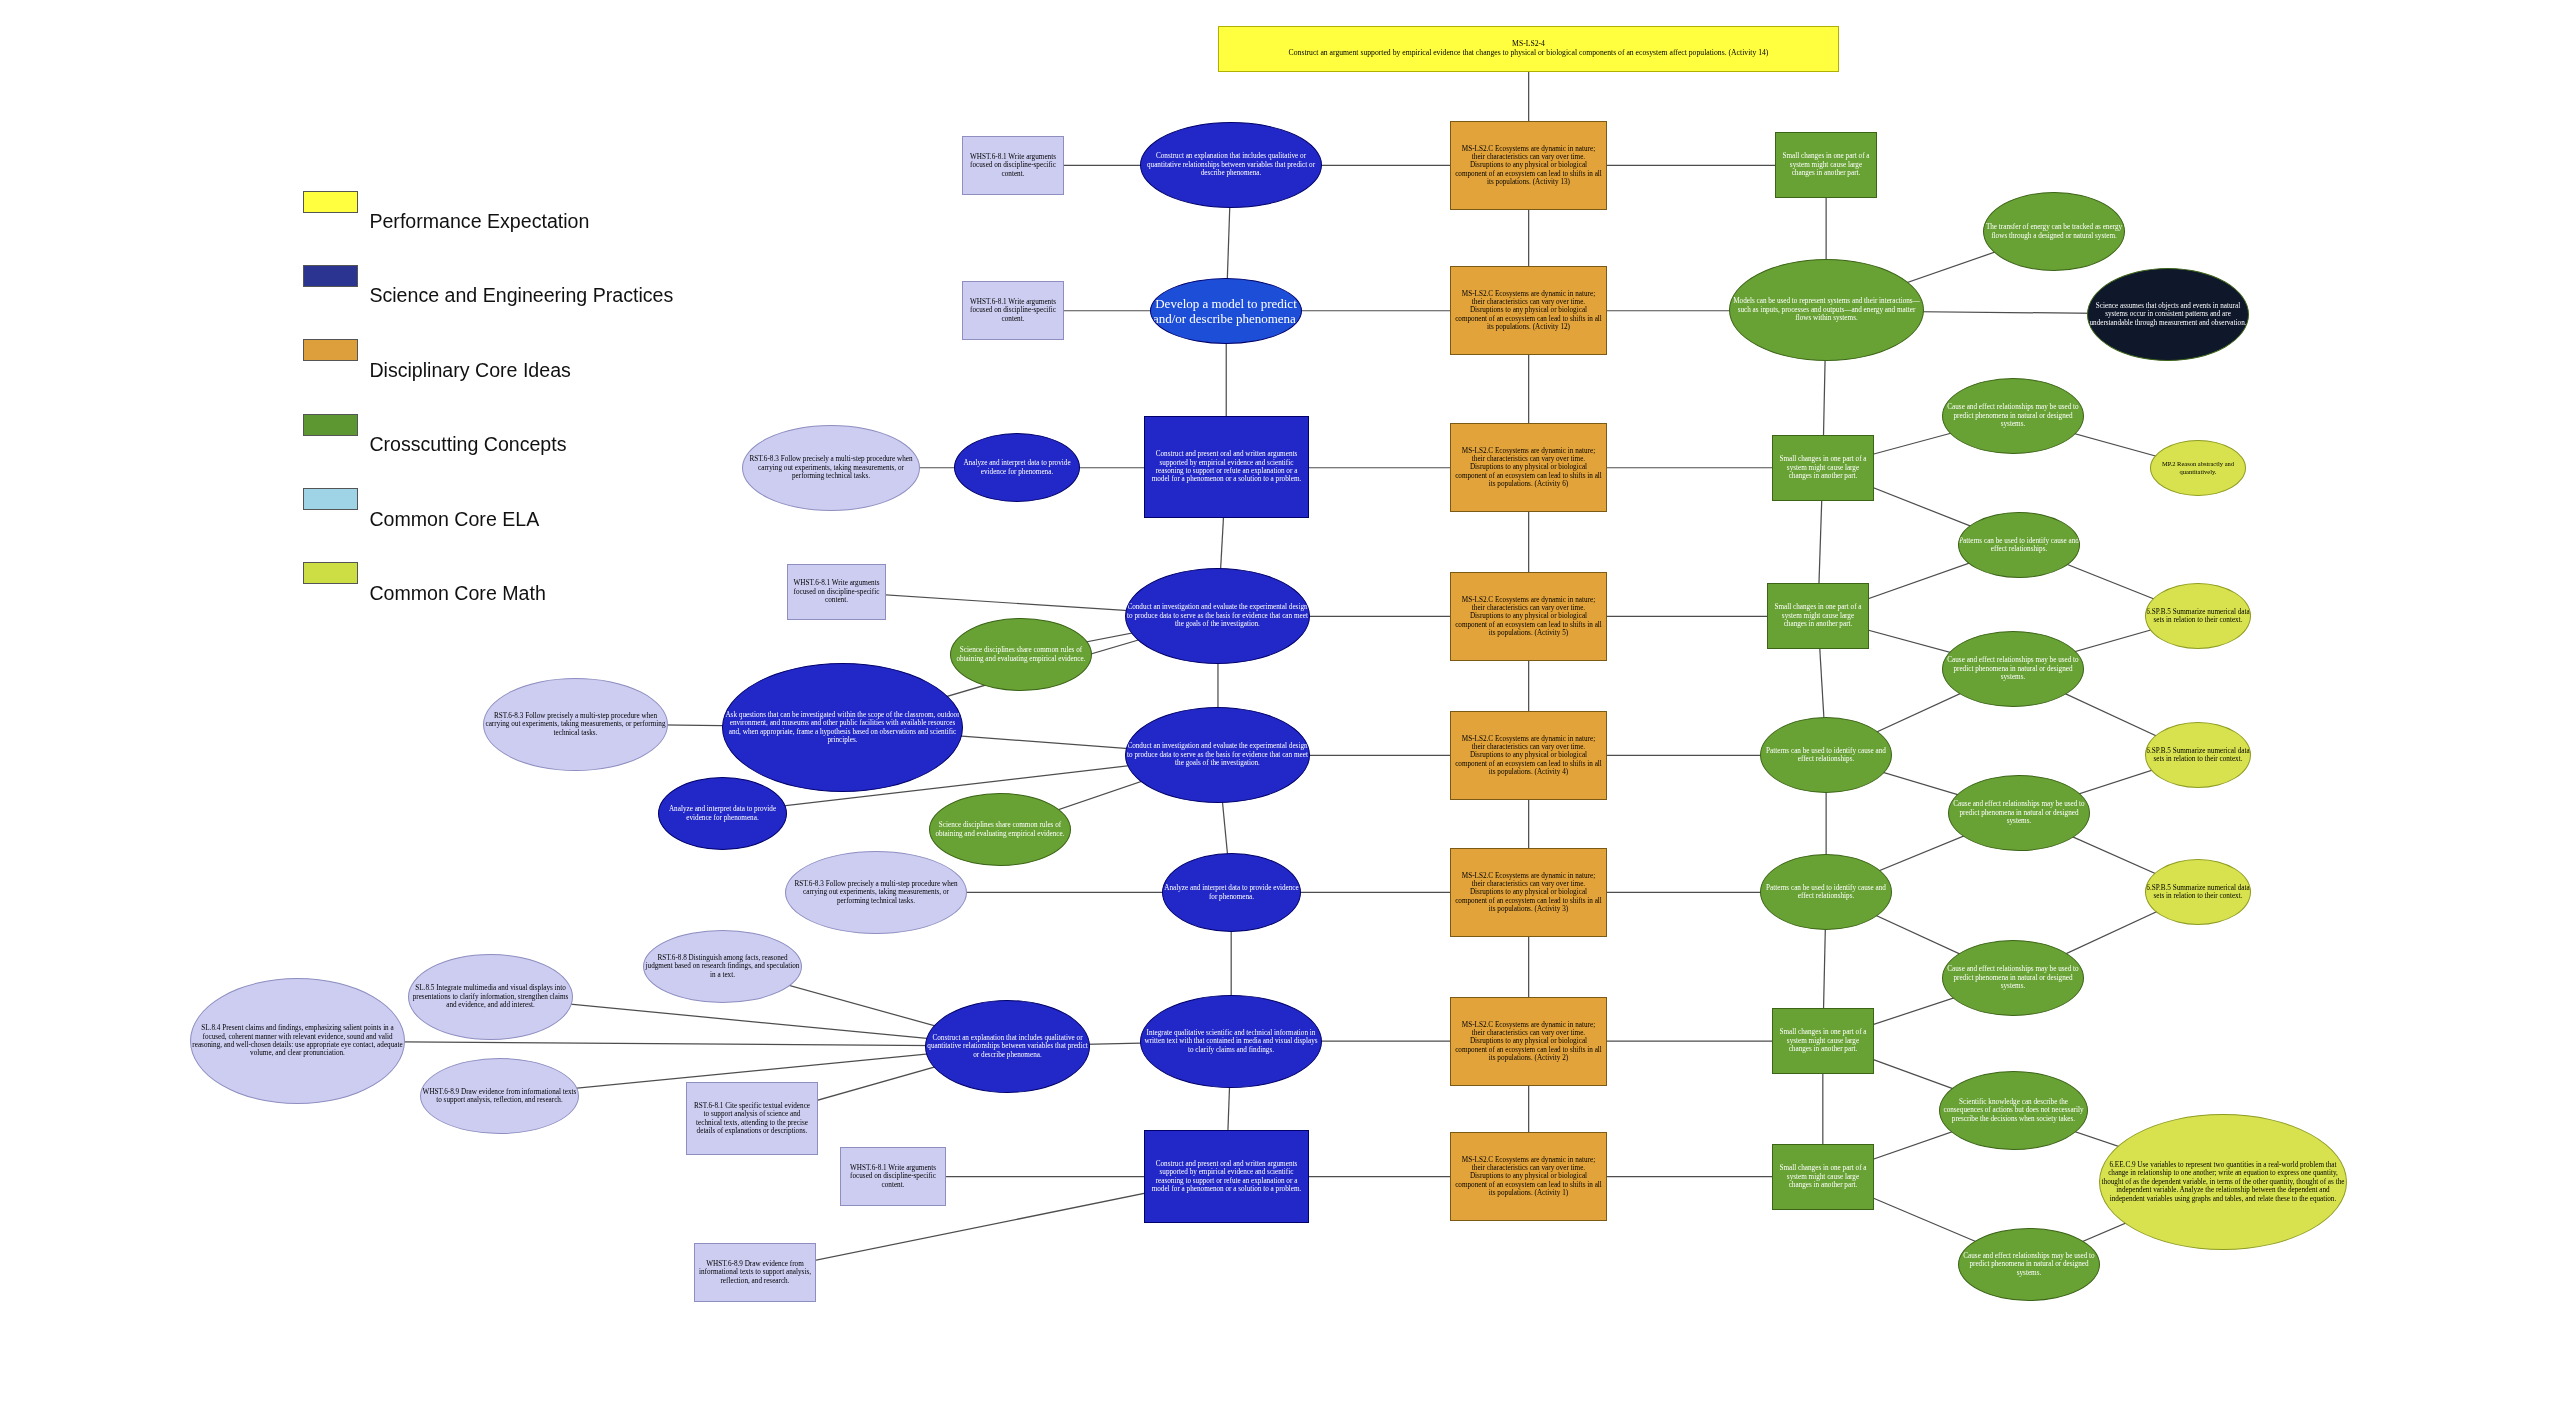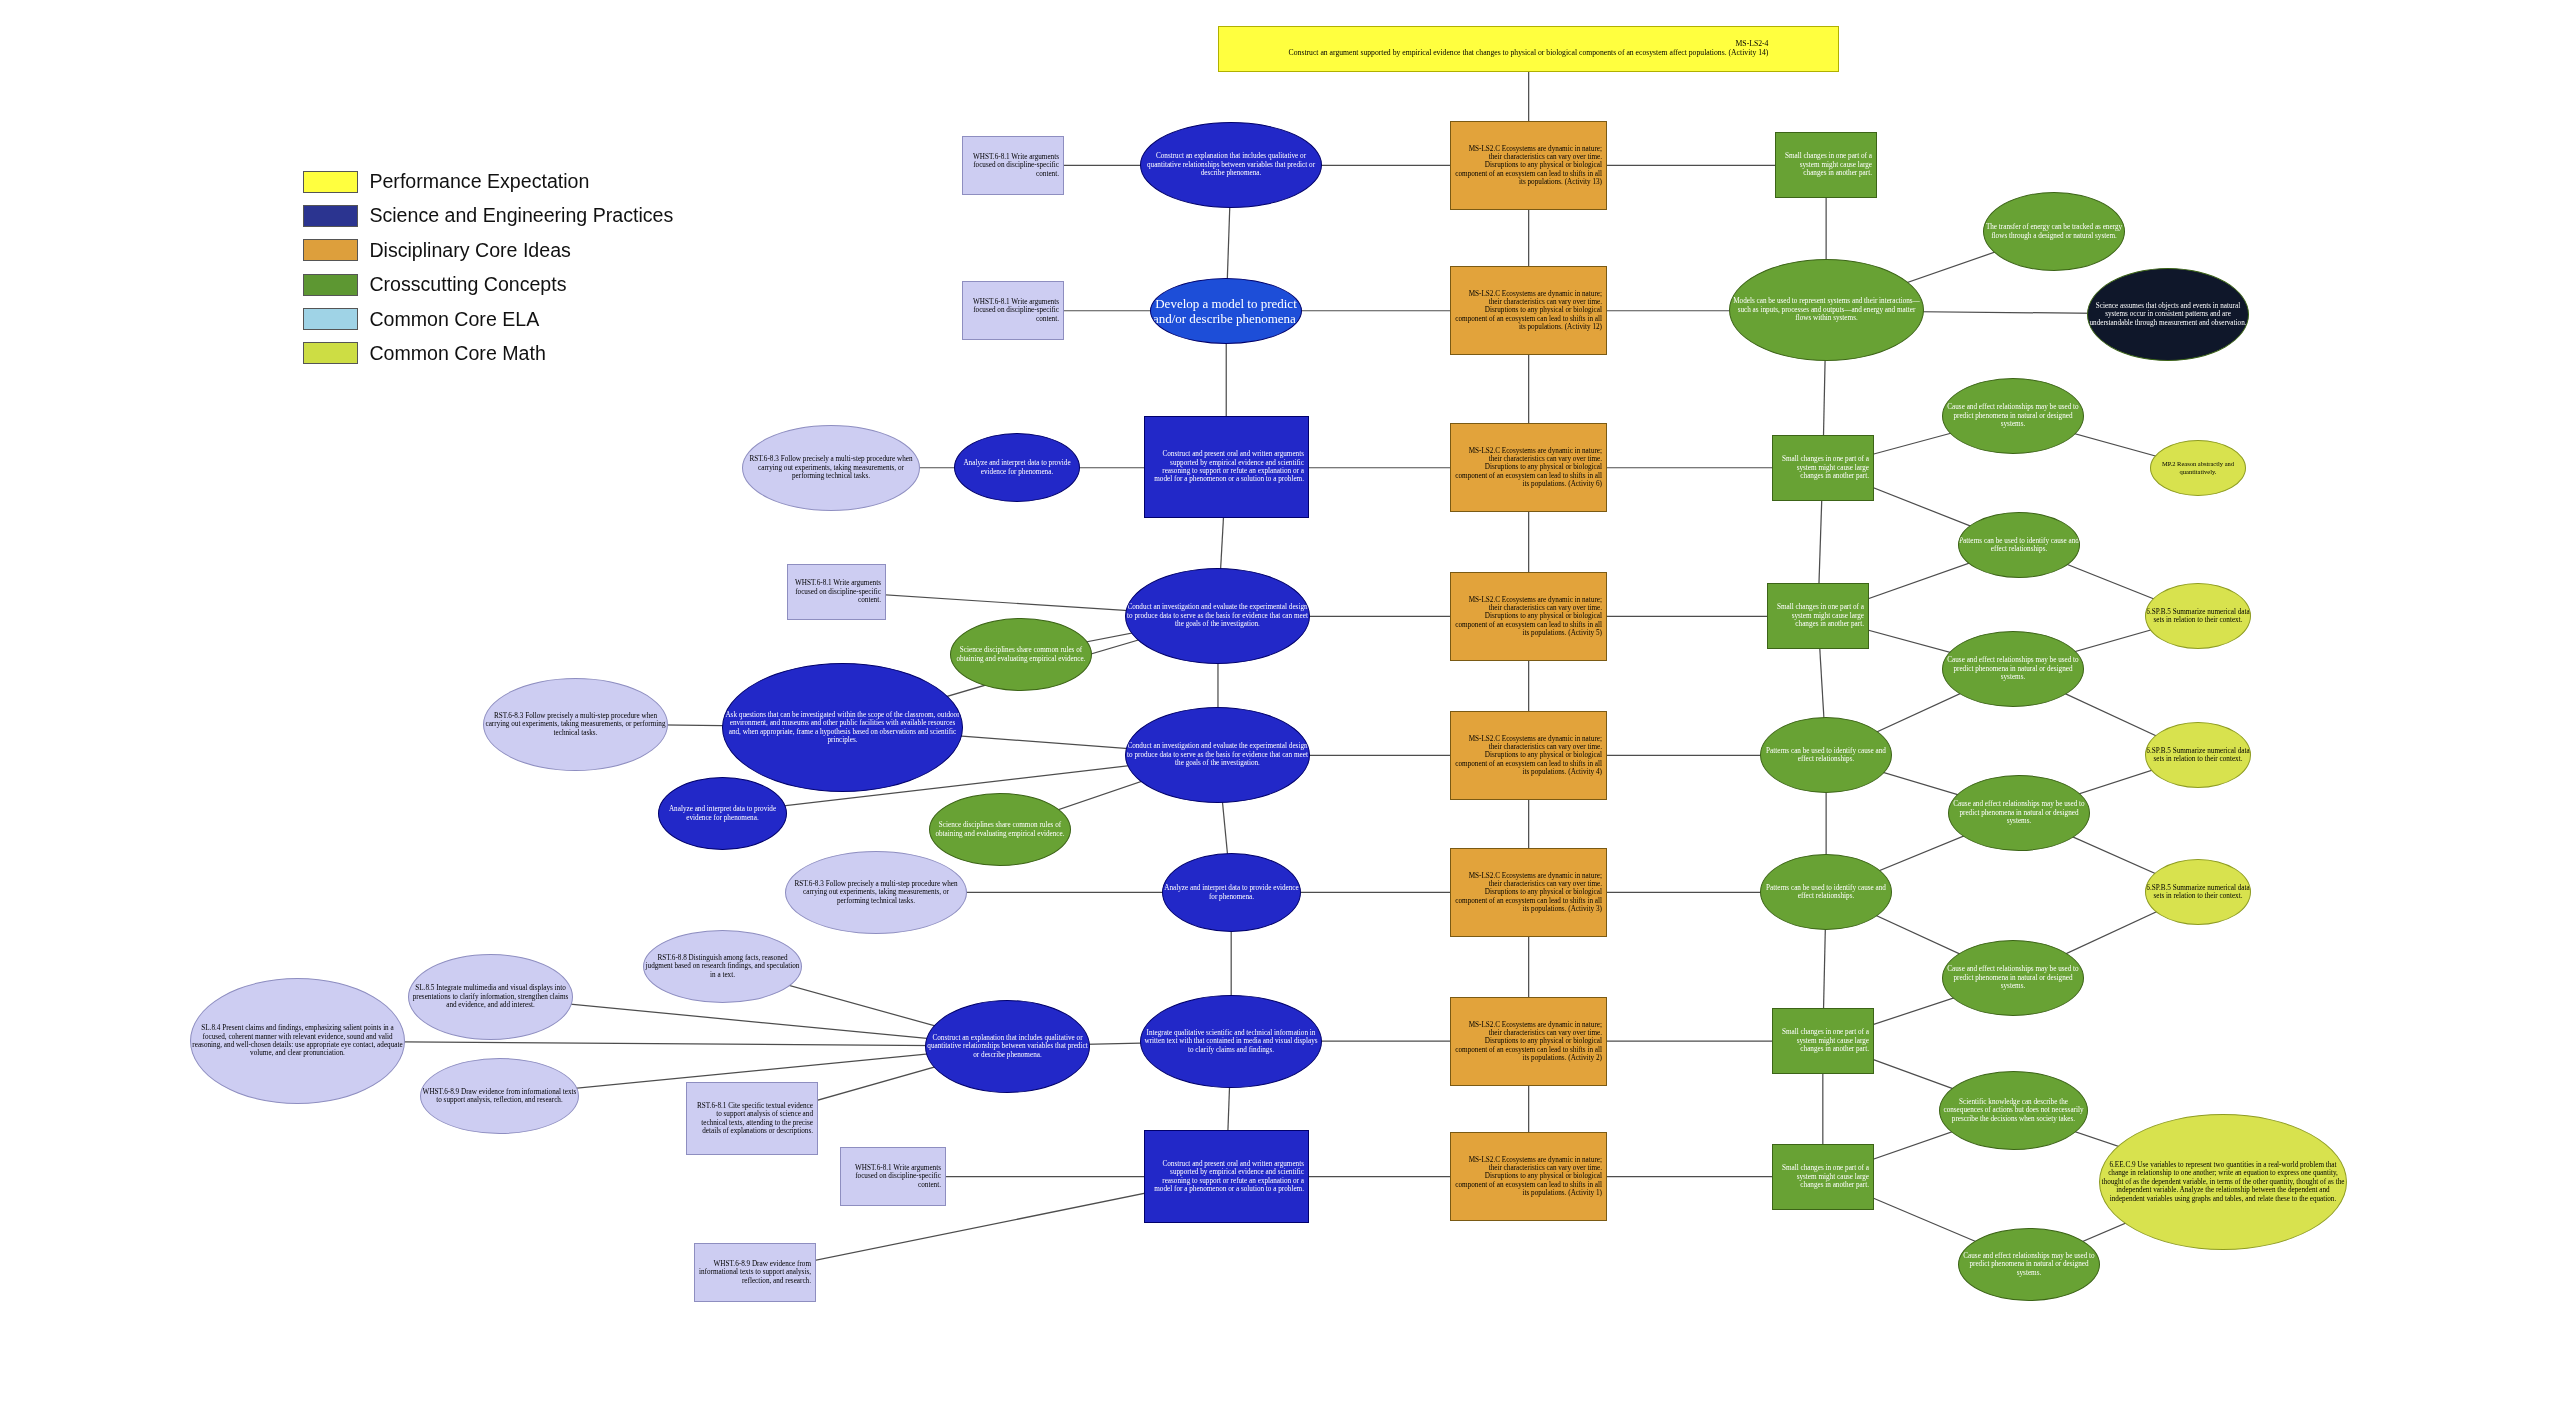--- a/index.html
+++ b/index.html
@@ -17,36 +17,37 @@
     display: flex;
     align-items: center;
     justify-content: center;
     text-align: center;
     box-sizing: border-box;
     font-family: "Liberation Serif", serif;
     line-height: 1.16;
     white-space: pre-line;
     overflow: hidden;
   }
-  .node.rect { padding: 4px; text-align: right; }
+  .node.rect { padding: 4px; }
   .node.ellipse { border-radius: 50%; padding: 5% 8%; }
   #legend { position: absolute; left: 303px; top: 170px; }
   .legend-row { display: flex; align-items: center; margin-bottom: 11.4px; }
   .legend-swatch {
     width: 55px; height: 22px;
     border: 1px solid #555555;
     margin-right: 11.4px;
     box-sizing: border-box;
     flex: 0 0 auto;
   }
   .legend-label {
     font-family: "Liberation Sans", sans-serif;
     font-size: 19.6px;
     color: #111111;
     white-space: nowrap;
+    margin-top: 40px;
   }
   #caption {
     position: absolute;
     left: 981px; top: 1312px; width: 878px;
     font-family: "Liberation Sans", sans-serif;
     font-style: italic;
     font-size: 29px;
     color: #111111;
     text-align: center;
   }

